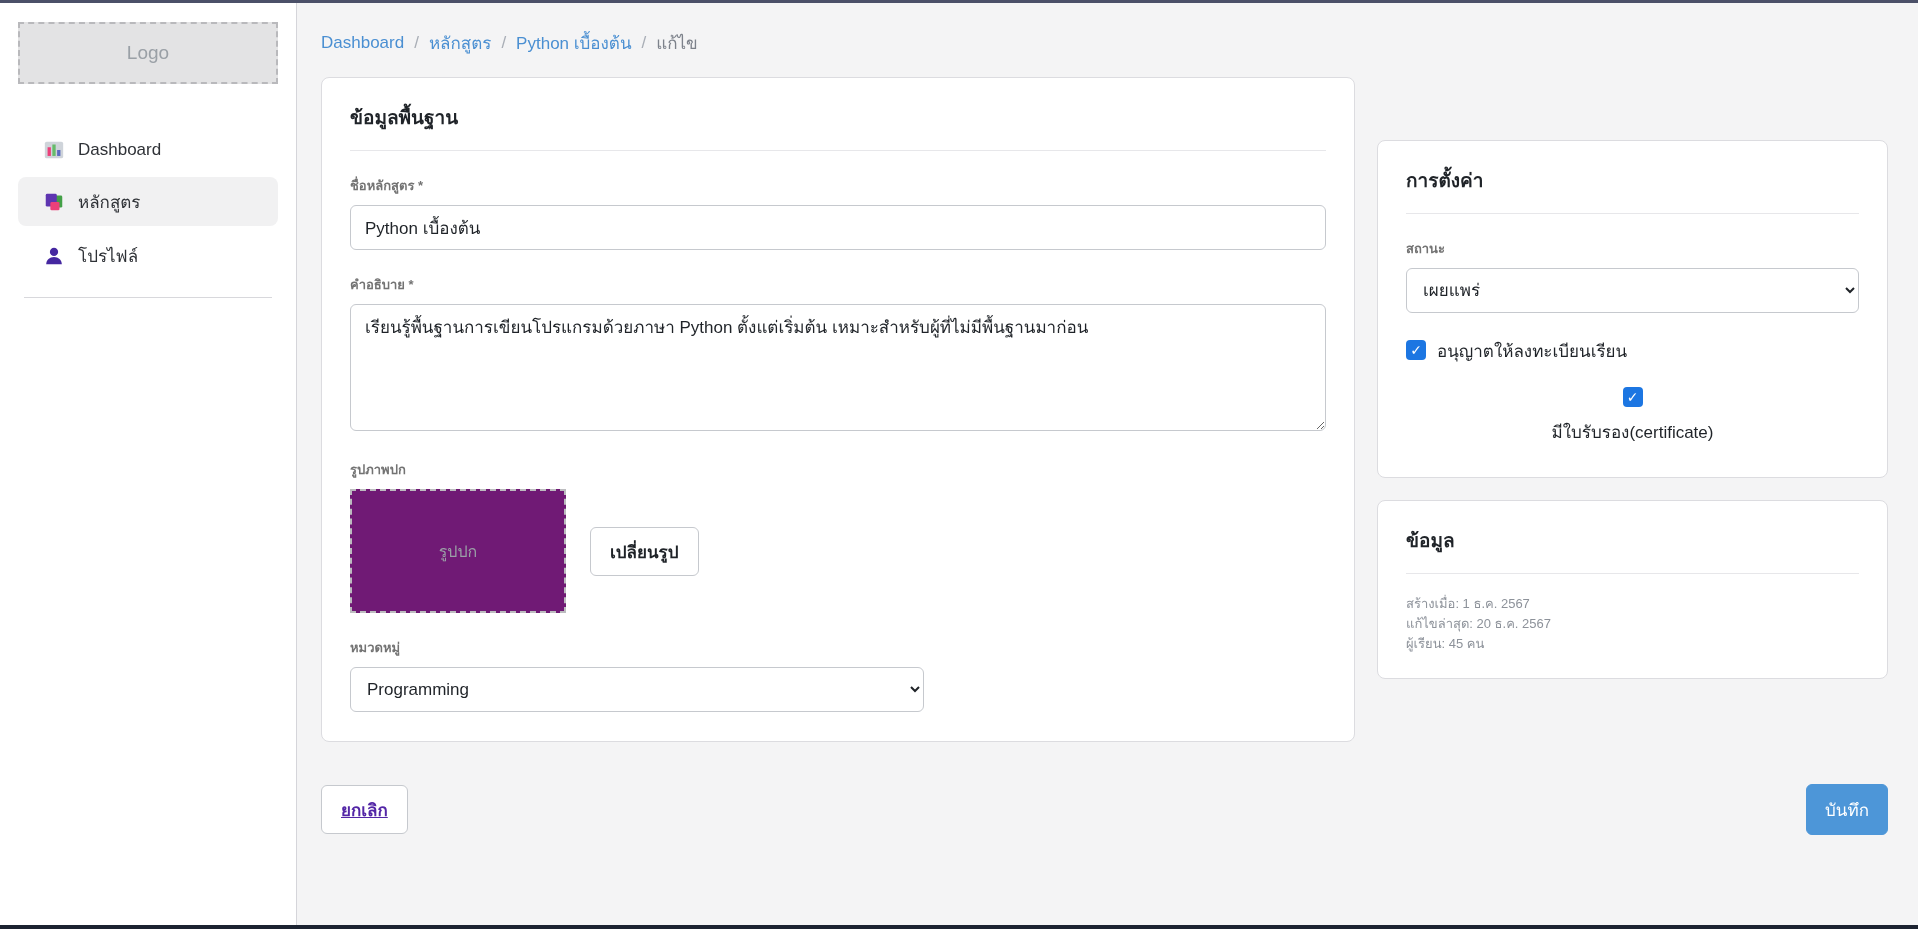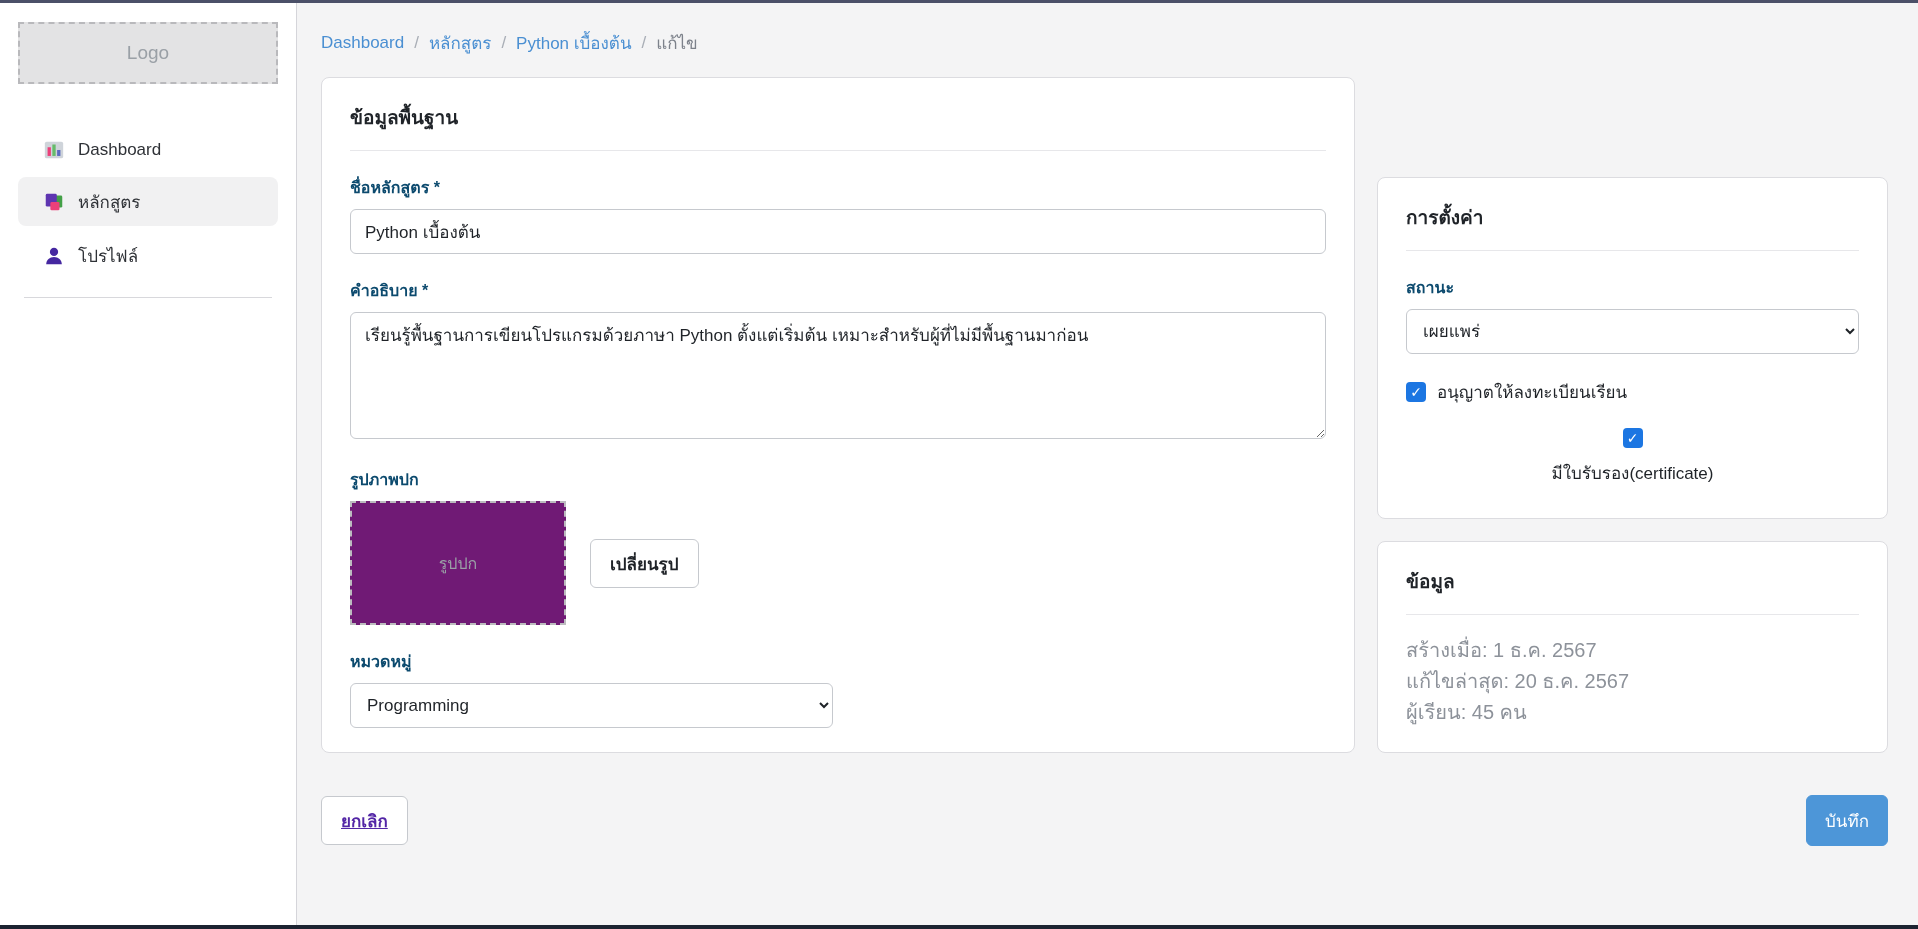--- a/index.html
+++ b/index.html
@@ -64,36 +64,36 @@
     display:flex; gap:10px; align-items:center;
   }
   .breadcrumb .crumb-link { color:#4a8fd2; cursor:pointer; text-decoration:none; }
   .breadcrumb .crumb-sep { color:#a9aeb6; }
   .breadcrumb .crumb-current { color:#7d828b; }
   .page-title {
     font-size:27px; font-weight:700; color:#1f2328;
     margin-bottom:23px;
   }
 
-  .columns { display:flex; gap:22px; align-items:flex-end; }
+  .columns { display:flex; gap:22px; align-items:center; }
 
   .card {
     background:#ffffff;
     border:1px solid #dcdce0;
     border-radius:8px;
     padding:24px 28px;
   }
   .card-title { font-size:19px; font-weight:700; color:#1f2328; }
   .card-divider { border:none; border-top:1px solid #e7e7ea; margin:18px 0 24px 0; }
 
   .main-card { flex:1; min-height:665px; }
   .right-col { width:511px; min-width:511px; display:flex; flex-direction:column; gap:22px;border-radius:14px; }
 
   .field { margin-bottom:24px; }
-  .field-label { display:block; font-size:16px; font-weight:700; margin-bottom:9px; color:#0c4a6e; }
+  .field-label { display:block; font-size:13px; font-weight:700; margin-bottom:9px; color:#737373; }
   .text-input, .select-input, .textarea-input {
     font-family:"Liberation Sans","DejaVu Sans",sans-serif;
     font-size:17px; color:#1f2328;
     border:1px solid #c6c9ce; border-radius:6px;
     background:#fff;
     outline:none;
   }
   .text-input { width:100%; height:45px; padding:0 14px; }
   .textarea-input { width:100%; height:127px; padding:10px 14px; resize:both; line-height:1.5; }
   .select-input { height:45px; padding:0 12px; }
@@ -112,38 +112,38 @@
     border-radius:6px;
     cursor:pointer;
   }
   .btn-outline {
     background:#fff;
     border:1px solid #c6c9ce;
     padding:10px 19px;
     color:#1f2328;
     font-weight:600;
   }
-  .category-select { width:483px; }
+  .category-select { width:574px; }
 
   .status-select { width:100%; }
   .checkbox-row { display:flex; align-items:center; gap:11px; margin-bottom:23px; cursor:pointer; }
   .checkbox-box {
     width:20px; height:20px; border-radius:4px;
     background:#1c76e2;
     display:flex; align-items:center; justify-content:center;
     flex:0 0 auto;
   }
   .checkbox-box::after {
     content:"✓";
     color:#fff; font-size:14px; font-weight:700; line-height:1;
   }
   .checkbox-label { font-size:17px; color:#1f2328; }
 
   .info-card .card-divider { margin-bottom:20px; }
-  .info-line { font-size:20px; color:#8d929a; line-height:1.55; }
+  .info-line { font-size:13px; color:#8d929a; line-height:1.55; }
 
   .actions-row {
     margin-top:42px;
     display:flex; justify-content:space-between; align-items:center;
   }
   .cancel-btn span { color:#5326a6; text-decoration:underline; font-weight:600; }
   .save-btn {
     background:#4d96d8;
     border:1px solid #4d96d8;
     color:#ffffff;

